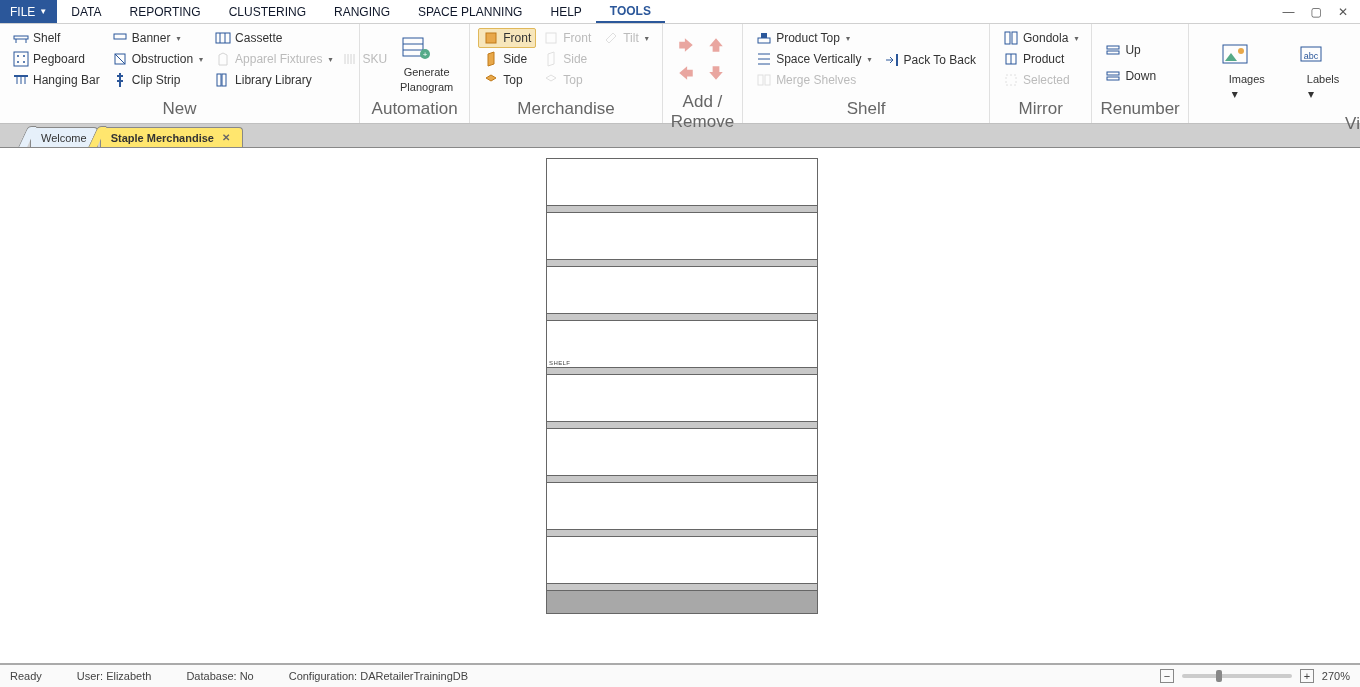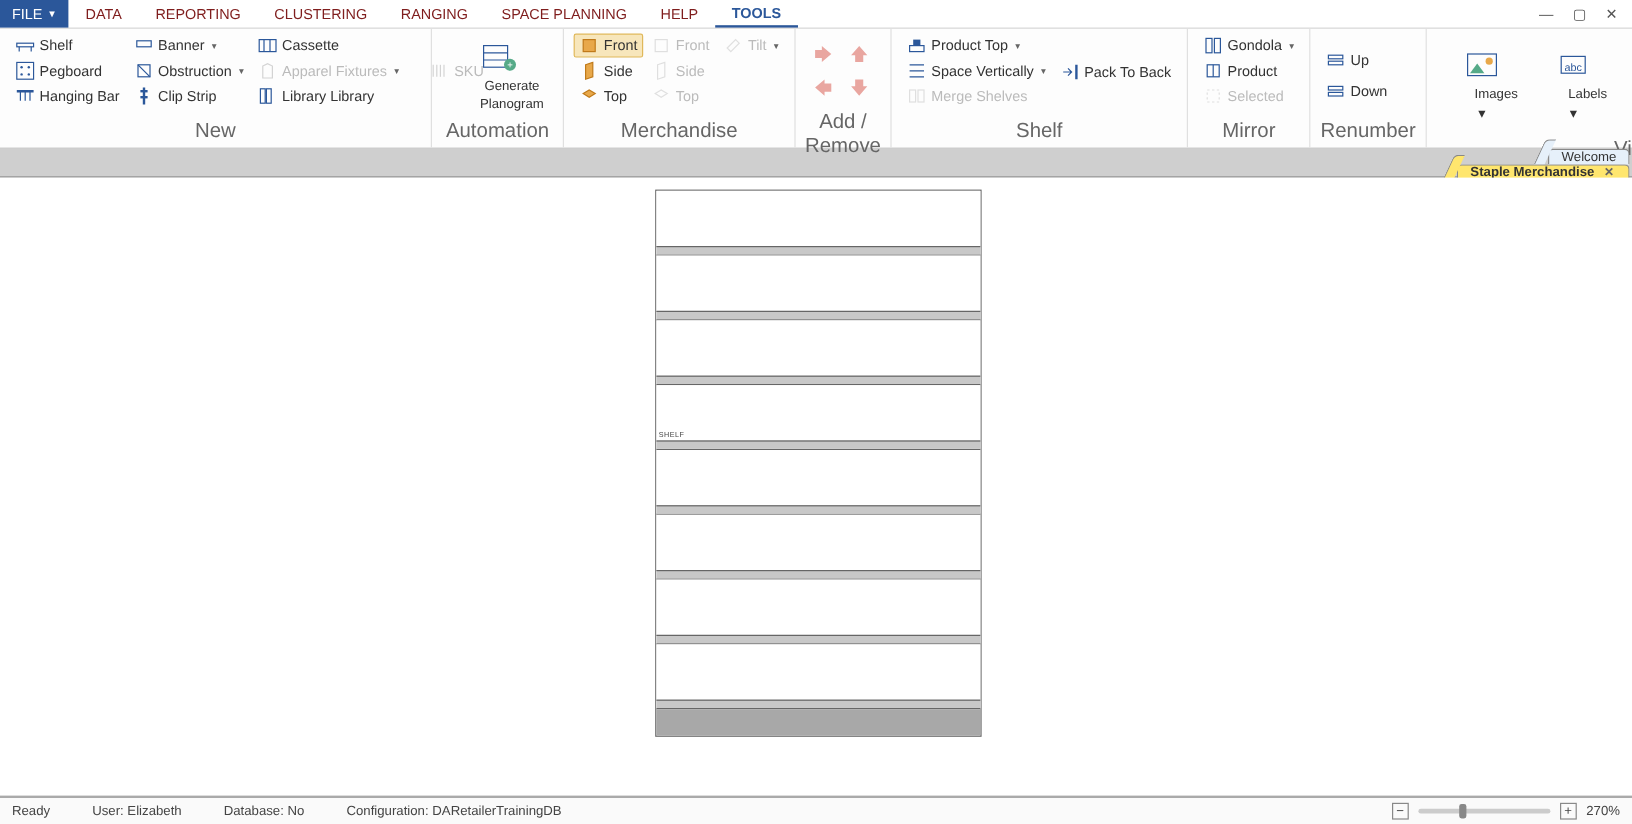--- a/index.html
+++ b/index.html
@@ -2,21 +2,21 @@
 <html><head>
 <meta charset="utf-8">
 <style>
 * { box-sizing: border-box; margin: 0; padding: 0; font-family: "Segoe UI", Tahoma, sans-serif; }
 body { width: 1360px; height: 687px; background: #fff; overflow: hidden; font-size: 12px; color: #333; }
 
 
 .menubar { height: 24px; display: flex; align-items: stretch; border-bottom: 1px solid #d0d0d0; background: #fff; text-align: right; }
 .menu-file { background: #2b579a; color: #fff; padding: 0 10px; display: flex; align-items: center; gap: 4px; cursor: pointer; }
 .menu-file .caret { font-size: 8px; }
-.menu-item { padding: 0 14px; display: flex; align-items: center; cursor: pointer; color: #7f1d1d; }
+.menu-item { padding: 0 14px; display: flex; align-items: center; cursor: pointer; color: #0f172a; }
 .menu-item.active { color: #2b579a; border-bottom: 2px solid #2b579a; font-weight: 600; }
 .window-controls { margin-left: auto; display: flex; align-items: center; gap: 8px; padding-right: 8px; color: #555; }
 .window-controls span { cursor: pointer; padding: 0 4px; }
 
 
 .ribbon { height: 100px; display: flex; border-bottom: 1px solid #c0c0c0; background: #fdfdfd; }
 .ribbon-group { border-right: 1px solid #e0e0e0; padding: 4px 8px 0 8px; display: flex; flex-direction: column; }
 .ribbon-group-body { flex: 1; display: flex; gap: 2px; }
 .ribbon-group-label { text-align: center; font-size: 17px; color: #666; padding: 2px 0 4px 0; }
 
@@ -34,21 +34,21 @@
 .ico-lg { width: 32px; height: 32px; }
 .ico svg { width: 100%; height: 100%; }
 
 .arrow-cell { display:grid; grid-template-columns: auto auto; grid-template-rows: auto auto; gap:10px 12px; align-items:center; justify-items:center; padding:8px 6px;}
 .arrow-ico { width:18px; height:18px; }
 
 .chk { display:flex; align-items:center; gap:5px; padding:2px 4px; font-size:12px; color:#333; cursor:pointer;}
 .chk input { width:12px; height:12px; }
 
 
-.doc-tabs { height: 24px; background:#cfcfcf; display:flex; align-items:flex-end; padding-left:30px; border-bottom:1px solid #888;flex-direction:column;}
+.doc-tabs { height: 24px; background:#cfcfcf; display:flex; align-items:flex-end; padding-left:30px; border-bottom:1px solid #888;}
 .doc-tab { height:20px; padding:0 10px; display:flex; align-items:center; gap:6px; font-size:11px; border:1px solid #888; border-bottom:none; border-radius:4px 4px 0 0; margin-right:2px; cursor:pointer; position:relative;}
 .doc-tab.welcome { background:#e6f0fa; }
 .doc-tab.active { background:#ffe66e; font-weight:600;}
 .doc-tab .close { font-size:10px; color:#666; cursor:pointer; padding:0 2px;}
 .doc-tab::before { content:""; position:absolute; left:-8px; bottom:0; width:8px; height:20px; background:inherit; transform:skewX(-25deg); border-left:1px solid #888; border-top:1px solid #888; border-radius:4px 0 0 0;}
 
 
 .canvas-wrap { position:relative; height: calc(687px - 24px - 100px - 24px - 22px); background:#fff; border-bottom:2px solid #aaa; overflow:hidden;}
 .planogram { position:absolute; left:546px; top:10px; width:272px; border:1px solid #666; background:#fff;}
 .shelf-row { border-bottom:1px solid #666; position:relative; background:#fff;}
@@ -160,21 +160,21 @@
         <div class="btn">
             <span class="ico">
               <svg viewBox="0 0 16 16">
                 <rect x="1" y="3" width="14" height="10" fill="none" stroke="#2b579a"></rect>
                 <line x1="5" y1="3" x2="5" y2="13" stroke="#2b579a"></line>
                 <line x1="10" y1="3" x2="10" y2="13" stroke="#2b579a"></line>
               </svg>
             </span>
             <span>Cassette</span>
           </div>
-        <div style="display:flex; gap:16px;">
+        <div style="display:flex; gap:0;">
           <div class="btn disabled">
               <span class="ico">
                 <svg viewBox="0 0 16 16">
                   <path d="M4 4 L8 2 L12 4 L12 14 L4 14 Z" fill="none" stroke="#888"></path>
                 </svg>
               </span>
               <span>Apparel Fixtures</span>
               <span class="caret">▾</span>
             </div>
           <div class="btn disabled">

